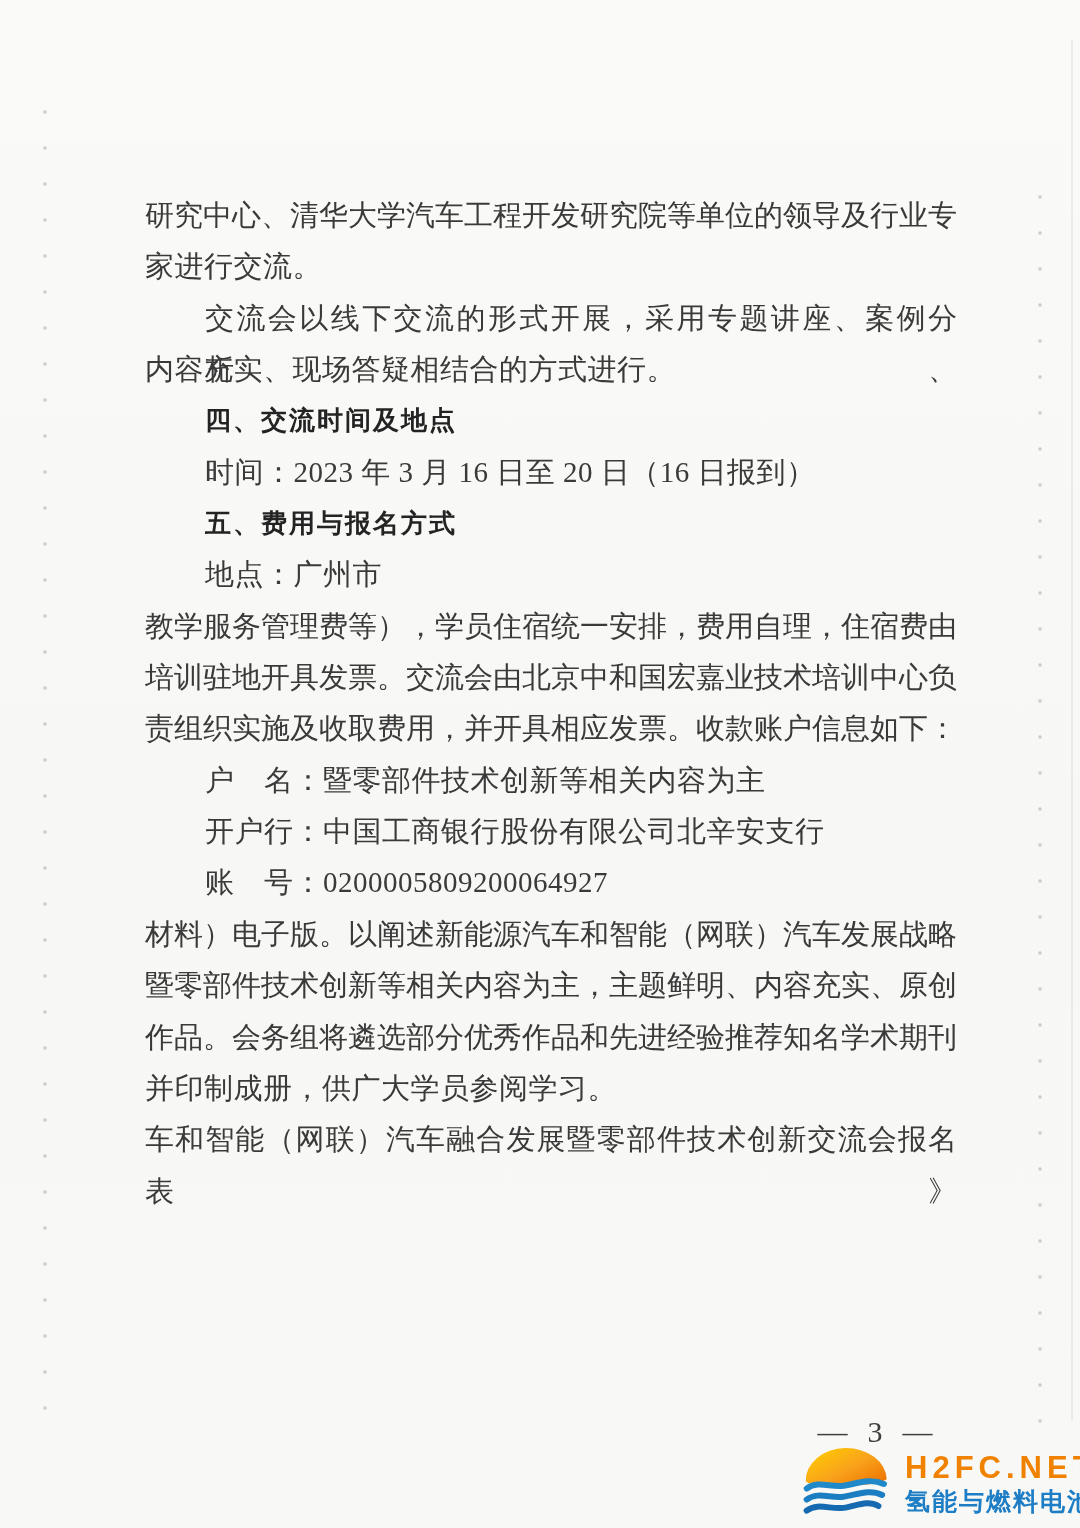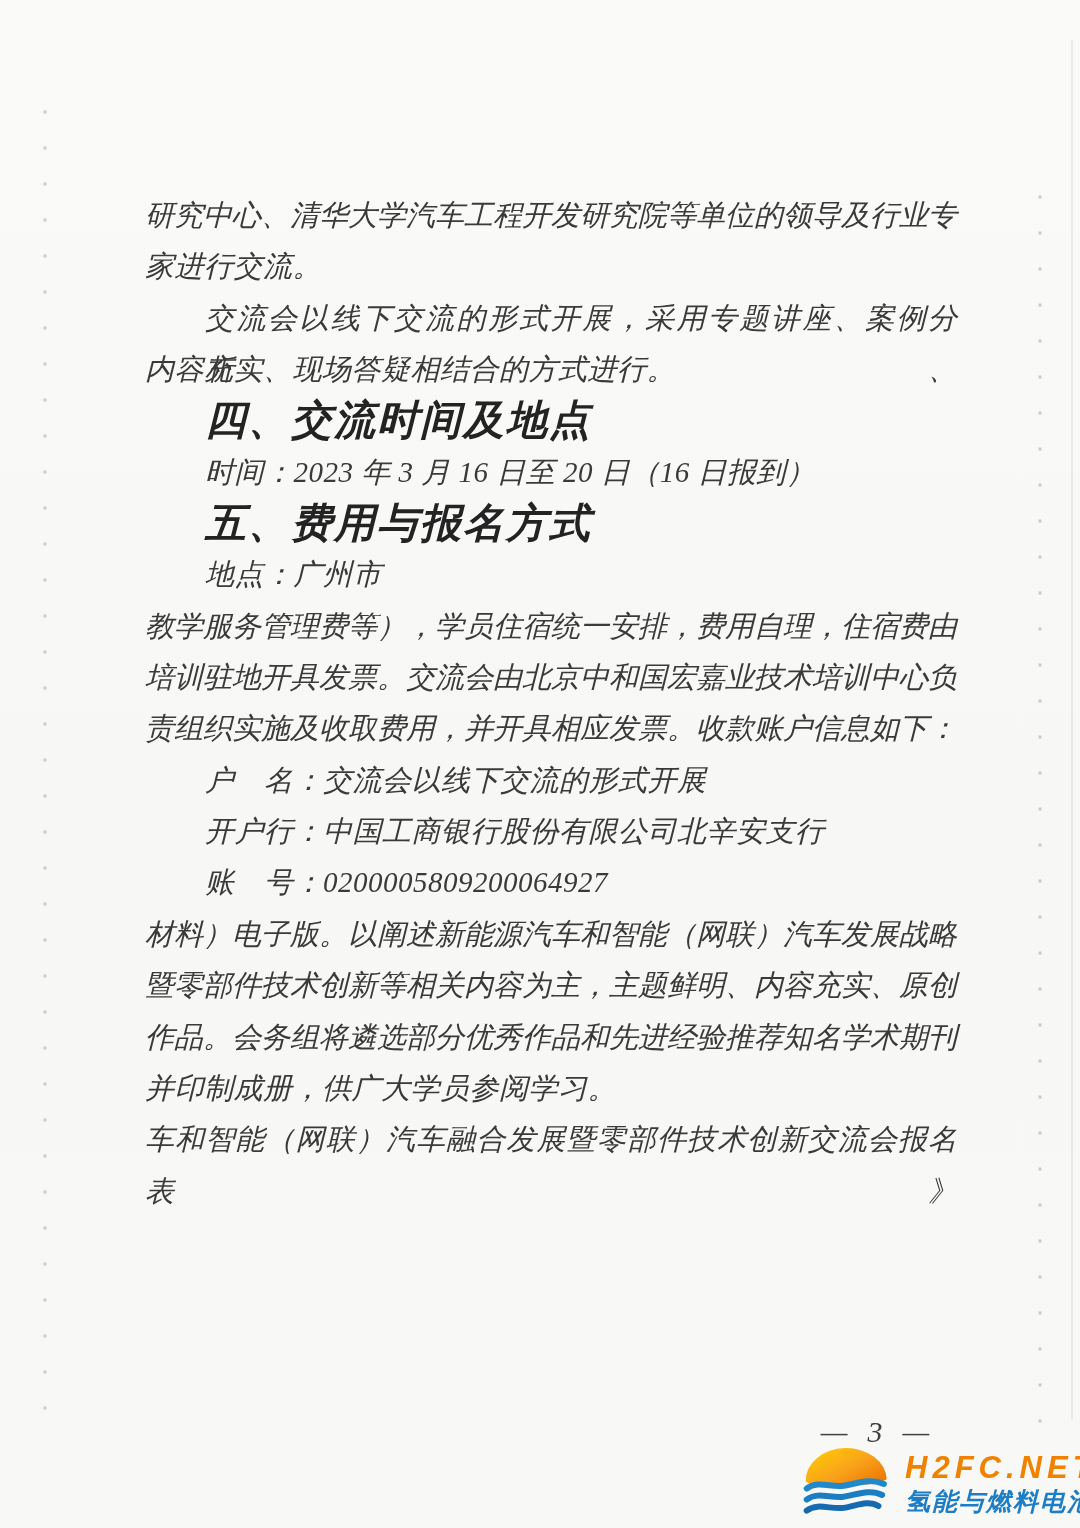--- a/index.html
+++ b/index.html
@@ -1,32 +1,32 @@
 <!DOCTYPE html>
 <html><head>
 <meta charset="utf-8">
 <style>
   html,body{margin:0;padding:0;width:1080px;height:1528px;overflow:hidden;}
   .page{position:relative;width:1080px;height:1528px;
         background:linear-gradient(180deg,#fafaf8 0%,#f7f7f5 55%,#f8f8f6 100%);
-        font-family:"Liberation Serif","DejaVu Serif",serif;font-style:italic;}
+        font-family:"Liberation Serif","DejaVu Serif",serif;}
   
   .edge-dots{position:absolute;width:4px;top:110px;height:1320px;
      background-image:radial-gradient(circle at 2px 2px,rgba(140,140,140,.38) 1.3px,rgba(140,140,140,0) 2.2px);
      background-size:4px 36px;background-repeat:repeat-y;}
   .edge-dots.left{left:43px;}
   .edge-dots.right{left:1038px;top:195px;height:1240px;}
   .edge-line{position:absolute;left:1071px;top:40px;height:1380px;width:2px;background:rgba(120,120,120,.10);}
   
   .content{position:absolute;left:145px;top:190px;width:812px;color:#3a3a3a;}
   .ln{height:51.35px;line-height:51.35px;font-size:29px;white-space:nowrap;letter-spacing:.5px;}
   .just{white-space:normal;text-align:justify;text-align-last:justify;letter-spacing:0;}
   .ind{padding-left:60px;}
   .just.ind{text-align:justify;text-align-last:justify;}
-  .hd{font-family:"Liberation Sans","DejaVu Sans",sans-serif;font-weight:700;font-size:41px;color:#232323;letter-spacing:2px;}
+  .hd{font-family:"Liberation Sans","DejaVu Sans",sans-serif;font-weight:700;font-size:26px;color:#232323;letter-spacing:2px;}
   
   .pagenum{position:absolute;left:795px;top:1412px;width:160px;height:40px;
      display:flex;align-items:center;justify-content:center;gap:20px;
      font-size:30px;color:#3f3f3f;}
   .pagenum .dash{letter-spacing:0;}
   
   .logo{position:absolute;left:803px;top:1447px;display:flex;align-items:center;gap:10px;}
   .logo-text{display:flex;flex-direction:column;line-height:1;}
   .logo-site{font-family:"Liberation Sans","DejaVu Sans",sans-serif;font-weight:700;
      font-size:31px;letter-spacing:5px;color:#f08200;white-space:nowrap;}
@@ -47,21 +47,21 @@
     <div class="ln">家进行交流。</div>
     <div class="ln just ind">交流会以线下交流的形式开展，采用专题讲座、案例分析、</div>
     <div class="ln">内容充实、现场答疑相结合的方式进行。</div>
     <div class="ln hd ind">四、交流时间及地点</div>
     <div class="ln ind">时间：2023 年 3 月 16 日至 20 日（16 日报到）</div>
     <div class="ln hd ind">五、费用与报名方式</div>
     <div class="ln ind">地点：广州市</div>
     <div class="ln just">教学服务管理费等），学员住宿统一安排，费用自理，住宿费由</div>
     <div class="ln just">培训驻地开具发票。交流会由北京中和国宏嘉业技术培训中心负</div>
     <div class="ln just">责组织实施及收取费用，并开具相应发票。收款账户信息如下：</div>
-    <div class="ln ind">户　名：交流会以线下交流的形式开展</div>
+    <div class="ln ind">户　名：暨零部件技术创新等相关内容为主</div>
     <div class="ln ind">开户行：中国工商银行股份有限公司北辛安支行</div>
     <div class="ln ind">账　号：0200005809200064927</div>
     <div class="ln just">材料）电子版。以阐述新能源汽车和智能（网联）汽车发展战略</div>
     <div class="ln just">暨零部件技术创新等相关内容为主，主题鲜明、内容充实、原创</div>
     <div class="ln just">作品。会务组将遴选部分优秀作品和先进经验推荐知名学术期刊</div>
     <div class="ln">并印制成册，供广大学员参阅学习。</div>
     <div class="ln just">车和智能（网联）汽车融合发展暨零部件技术创新交流会报名表》</div>
   </div>
 
   <div class="pagenum">

